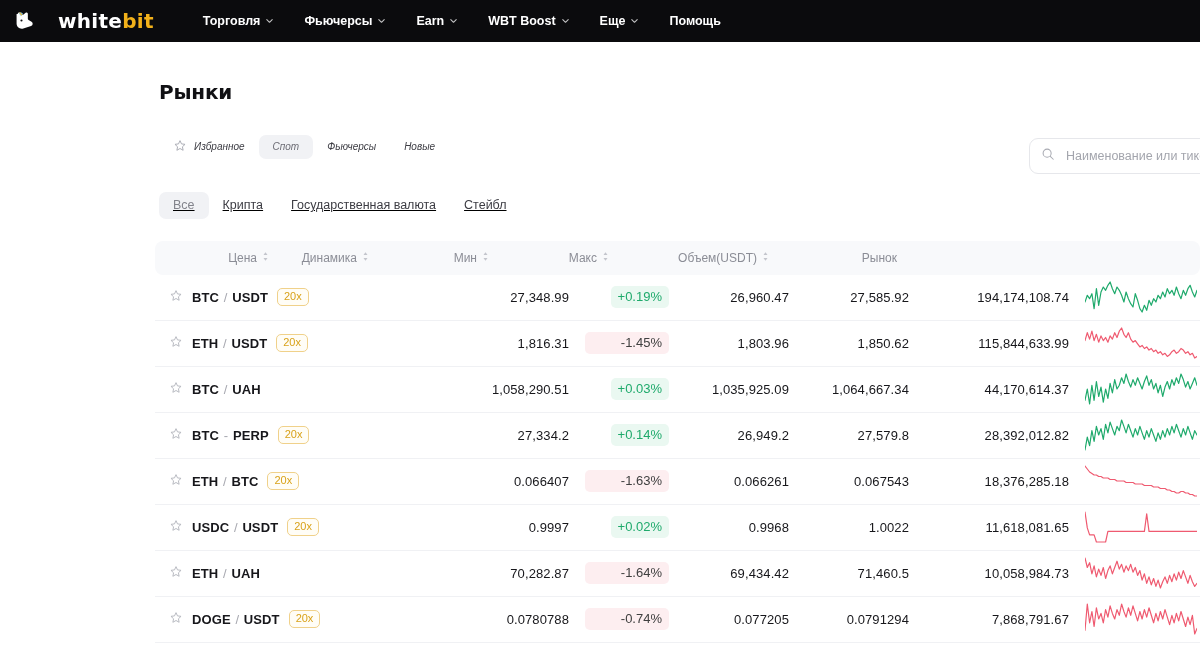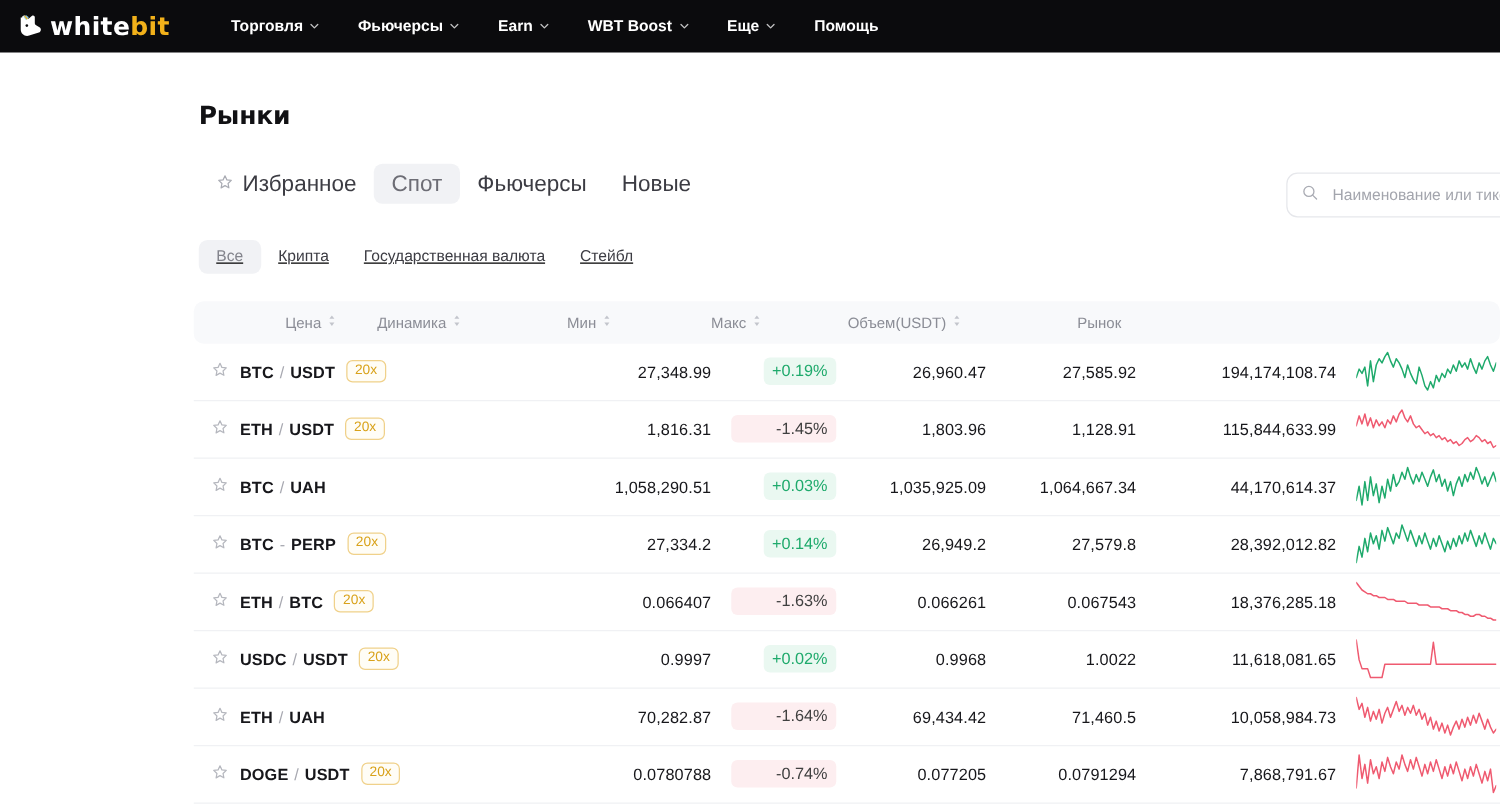--- a/index.html
+++ b/index.html
@@ -19,21 +19,21 @@
     background: #0b0b0d;
     display: flex;
     align-items: center;
     padding: 0 0 0 10px;
     position: relative;
     z-index: 20;
   }
   .brand {
     display: flex;
     align-items: center;
-    gap: 2px;
+    gap: 20px;
     margin-right: 34px;
     padding-left: 4px;
     cursor: pointer;
   }
   .brand-mark { width: 24px; height: 24px; display: block; }
   .brand-text {
     font-size: 20px;
     font-weight: 700;
     letter-spacing: .3px;
     line-height: 1;
@@ -73,27 +73,28 @@
     display: flex;
     align-items: center;
     margin-top: 28px;
     padding-left: 4px;
     height: 30px;
   }
   .tab {
     display: flex;
     align-items: center;
     gap: 7px;
-    font-size: 18px;
+    font-size: 10px;
     color: #3c3c43;
     padding: 7px 14px;
     border-radius: 7px;
     cursor: pointer;
     white-space: nowrap;
     line-height: 1;
+    font-style: italic;
   }
   .tab.active { background: #f1f2f5; color: #6d6d75; justify-content: flex-end; }
   .star-ico { display: block; }
 
   .search-wrap {
     position: absolute;
     right: -45px;
     top: 96px;
     width: 216px;
     height: 36px;
@@ -431,21 +432,21 @@
             <div class="td c-price">
               <span class="num">1,816.31</span>
             </div>
             <div class="td c-chg">
               <span class="chg-badge chg-down">-1.45%</span>
             </div>
             <div class="td c-min">
               <span class="num">1,803.96</span>
             </div>
             <div class="td c-max">
-              <span class="num">1,128.91</span>
+              <span class="num">1,850.62</span>
             </div>
             <div class="td c-vol">
               <span class="num">115,844,633.99</span>
             </div>
             <div class="td c-mkt">
               <span>
                 <svg class="spark" width="112" height="36" viewBox="0 0 112 36" fill="none">
                   <path d="M0.0 15.6 L2.3 7.7 L4.6 14.1 L6.9 6.2 L9.1 15.6 L11.4 9.3 L13.7 17.2 L16.0 10.9 L18.3 15.6 L20.6 12.5 L22.9 17.2 L25.1 10.9 L27.4 14.1 L29.7 7.7 L32.0 12.5 L34.3 6.2 L36.6 3.0 L38.9 9.3 L41.1 12.5 L43.4 7.7 L45.7 14.1 L48.0 17.2 L50.3 15.6 L52.6 18.8 L54.9 21.9 L57.1 20.4 L59.4 23.5 L61.7 21.9 L64.0 25.1 L66.3 23.5 L68.6 26.7 L70.9 25.1 L73.1 28.3 L75.4 26.7 L77.7 29.8 L80.0 28.3 L82.3 31.4 L84.6 29.8 L86.9 26.7 L89.1 25.1 L91.4 28.3 L93.7 26.7 L96.0 23.5 L98.3 25.1 L100.6 28.3 L102.9 26.7 L105.1 29.8 L107.4 28.3 L109.7 33.0 L112.0 31.4" stroke="#ef5a70" stroke-width="1.2" stroke-linejoin="round" stroke-linecap="round"></path>
                 </svg>
               </span>

